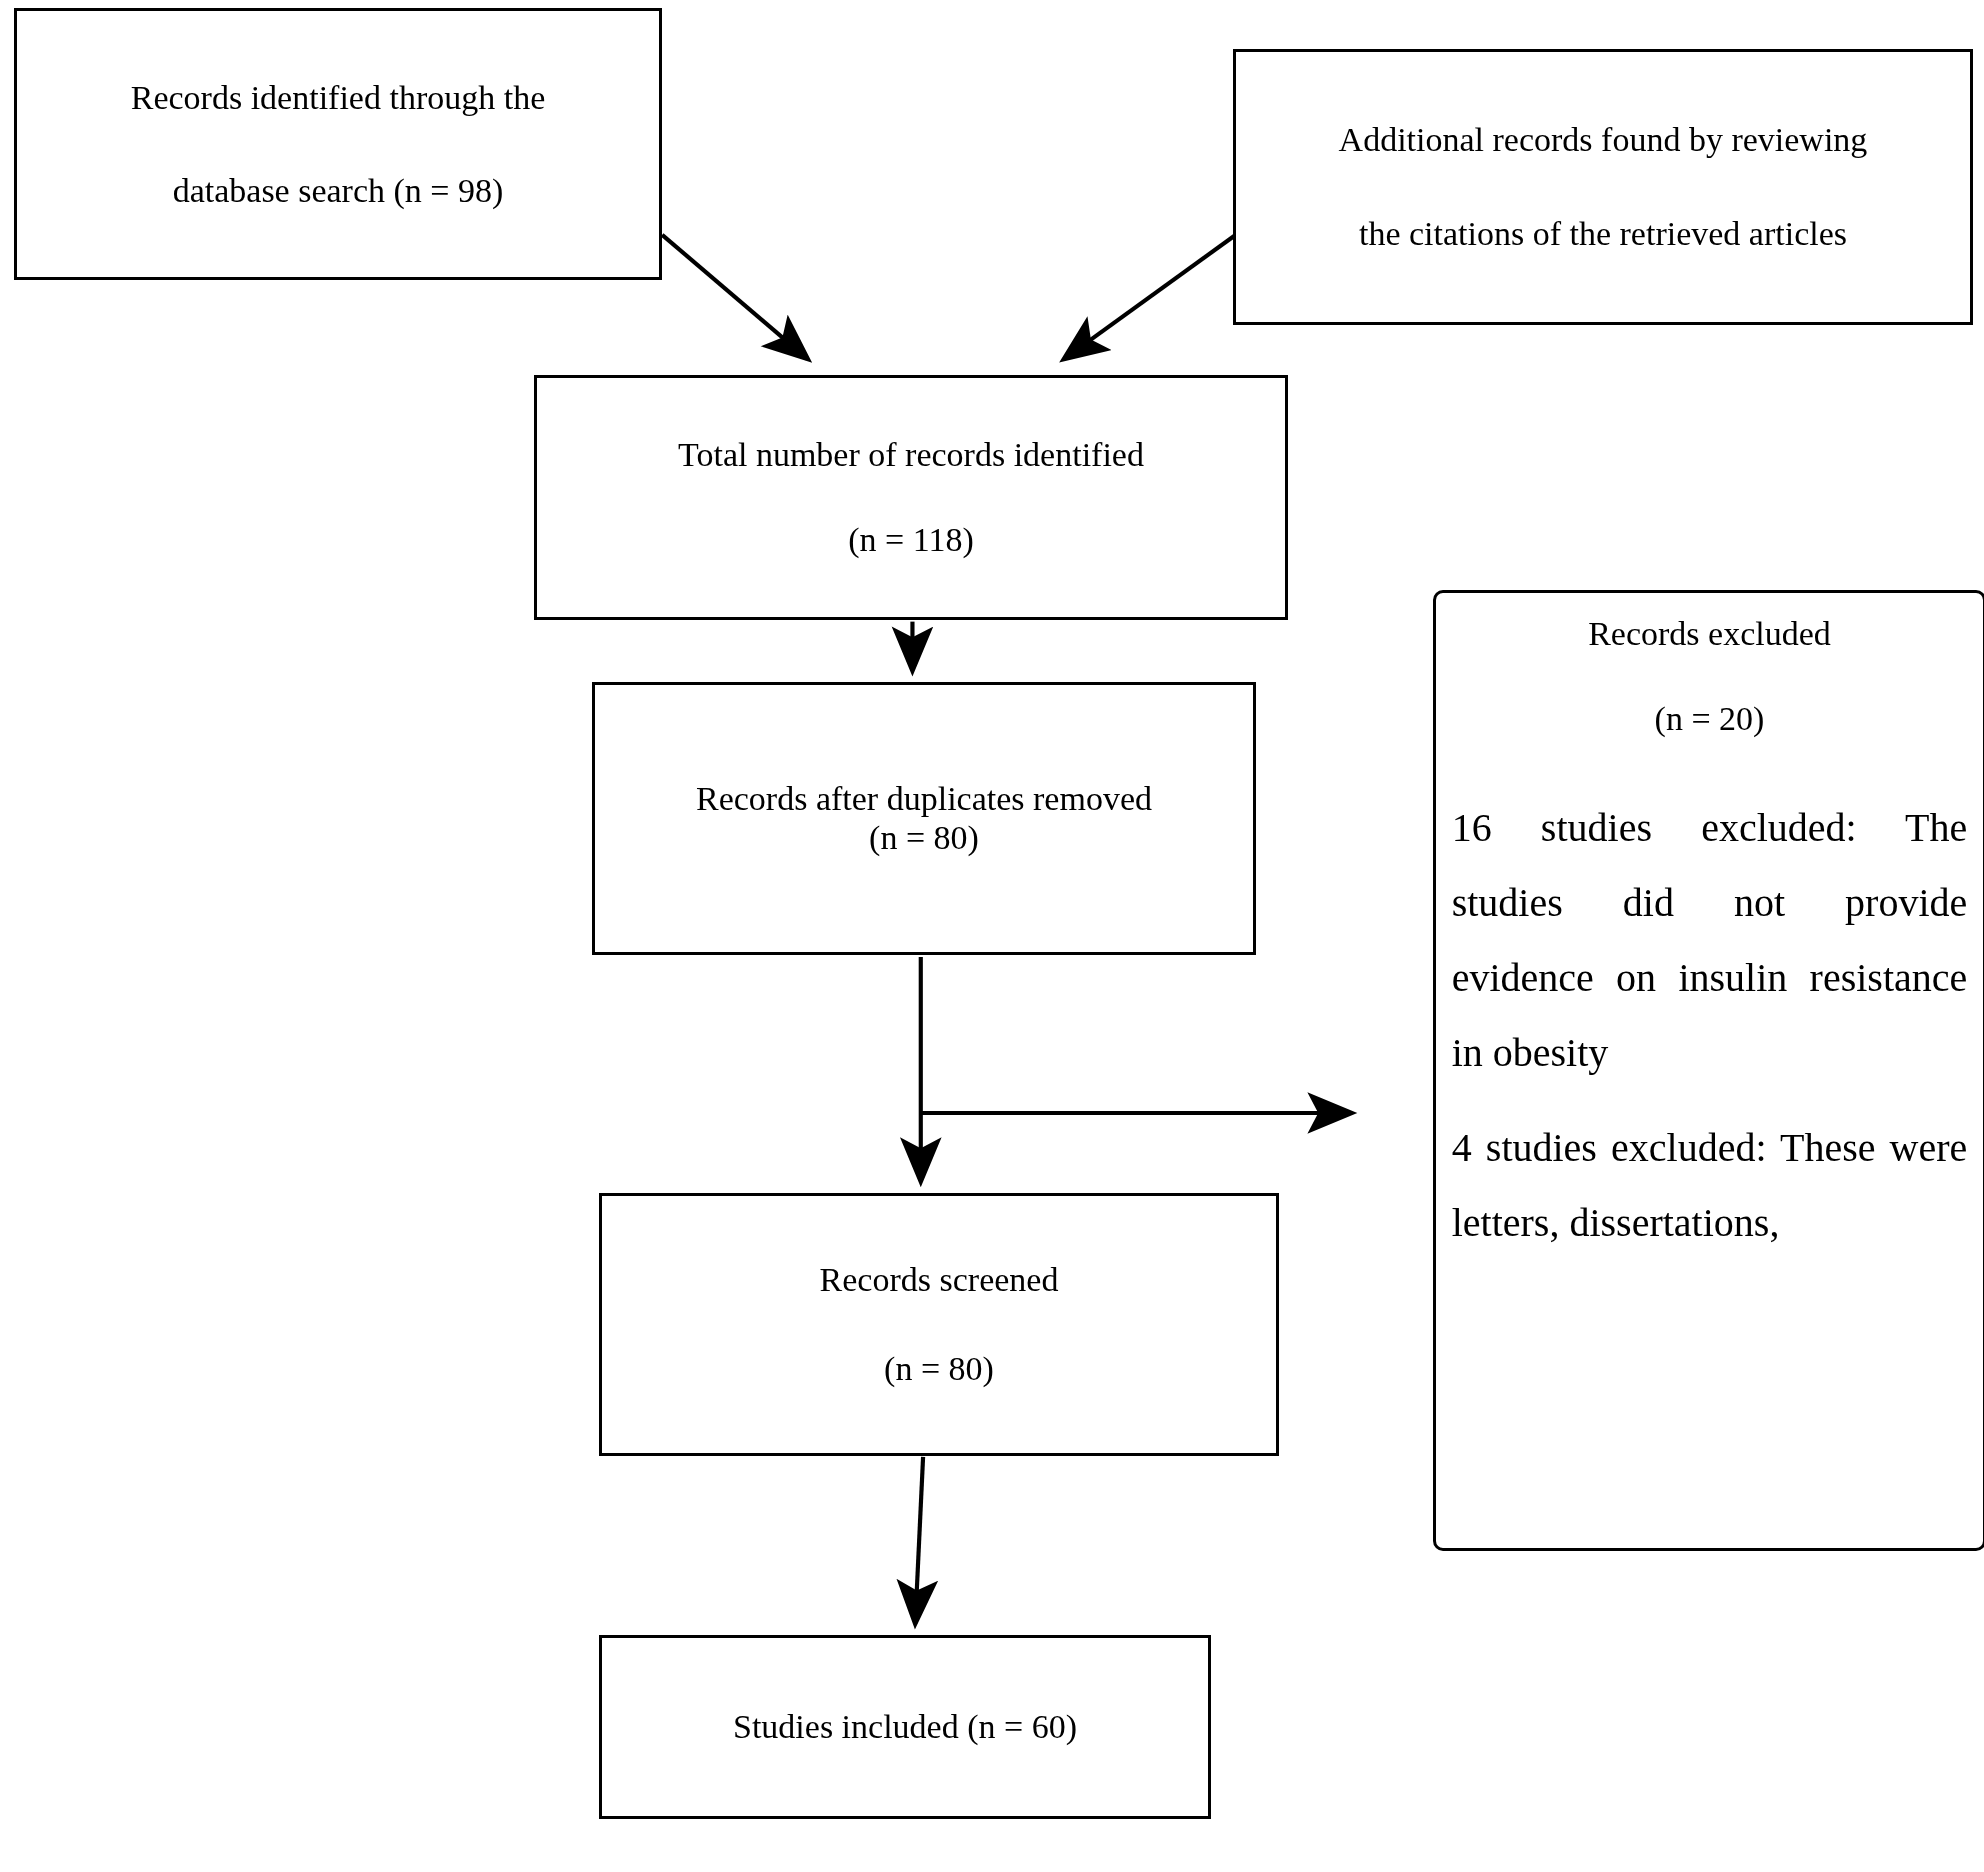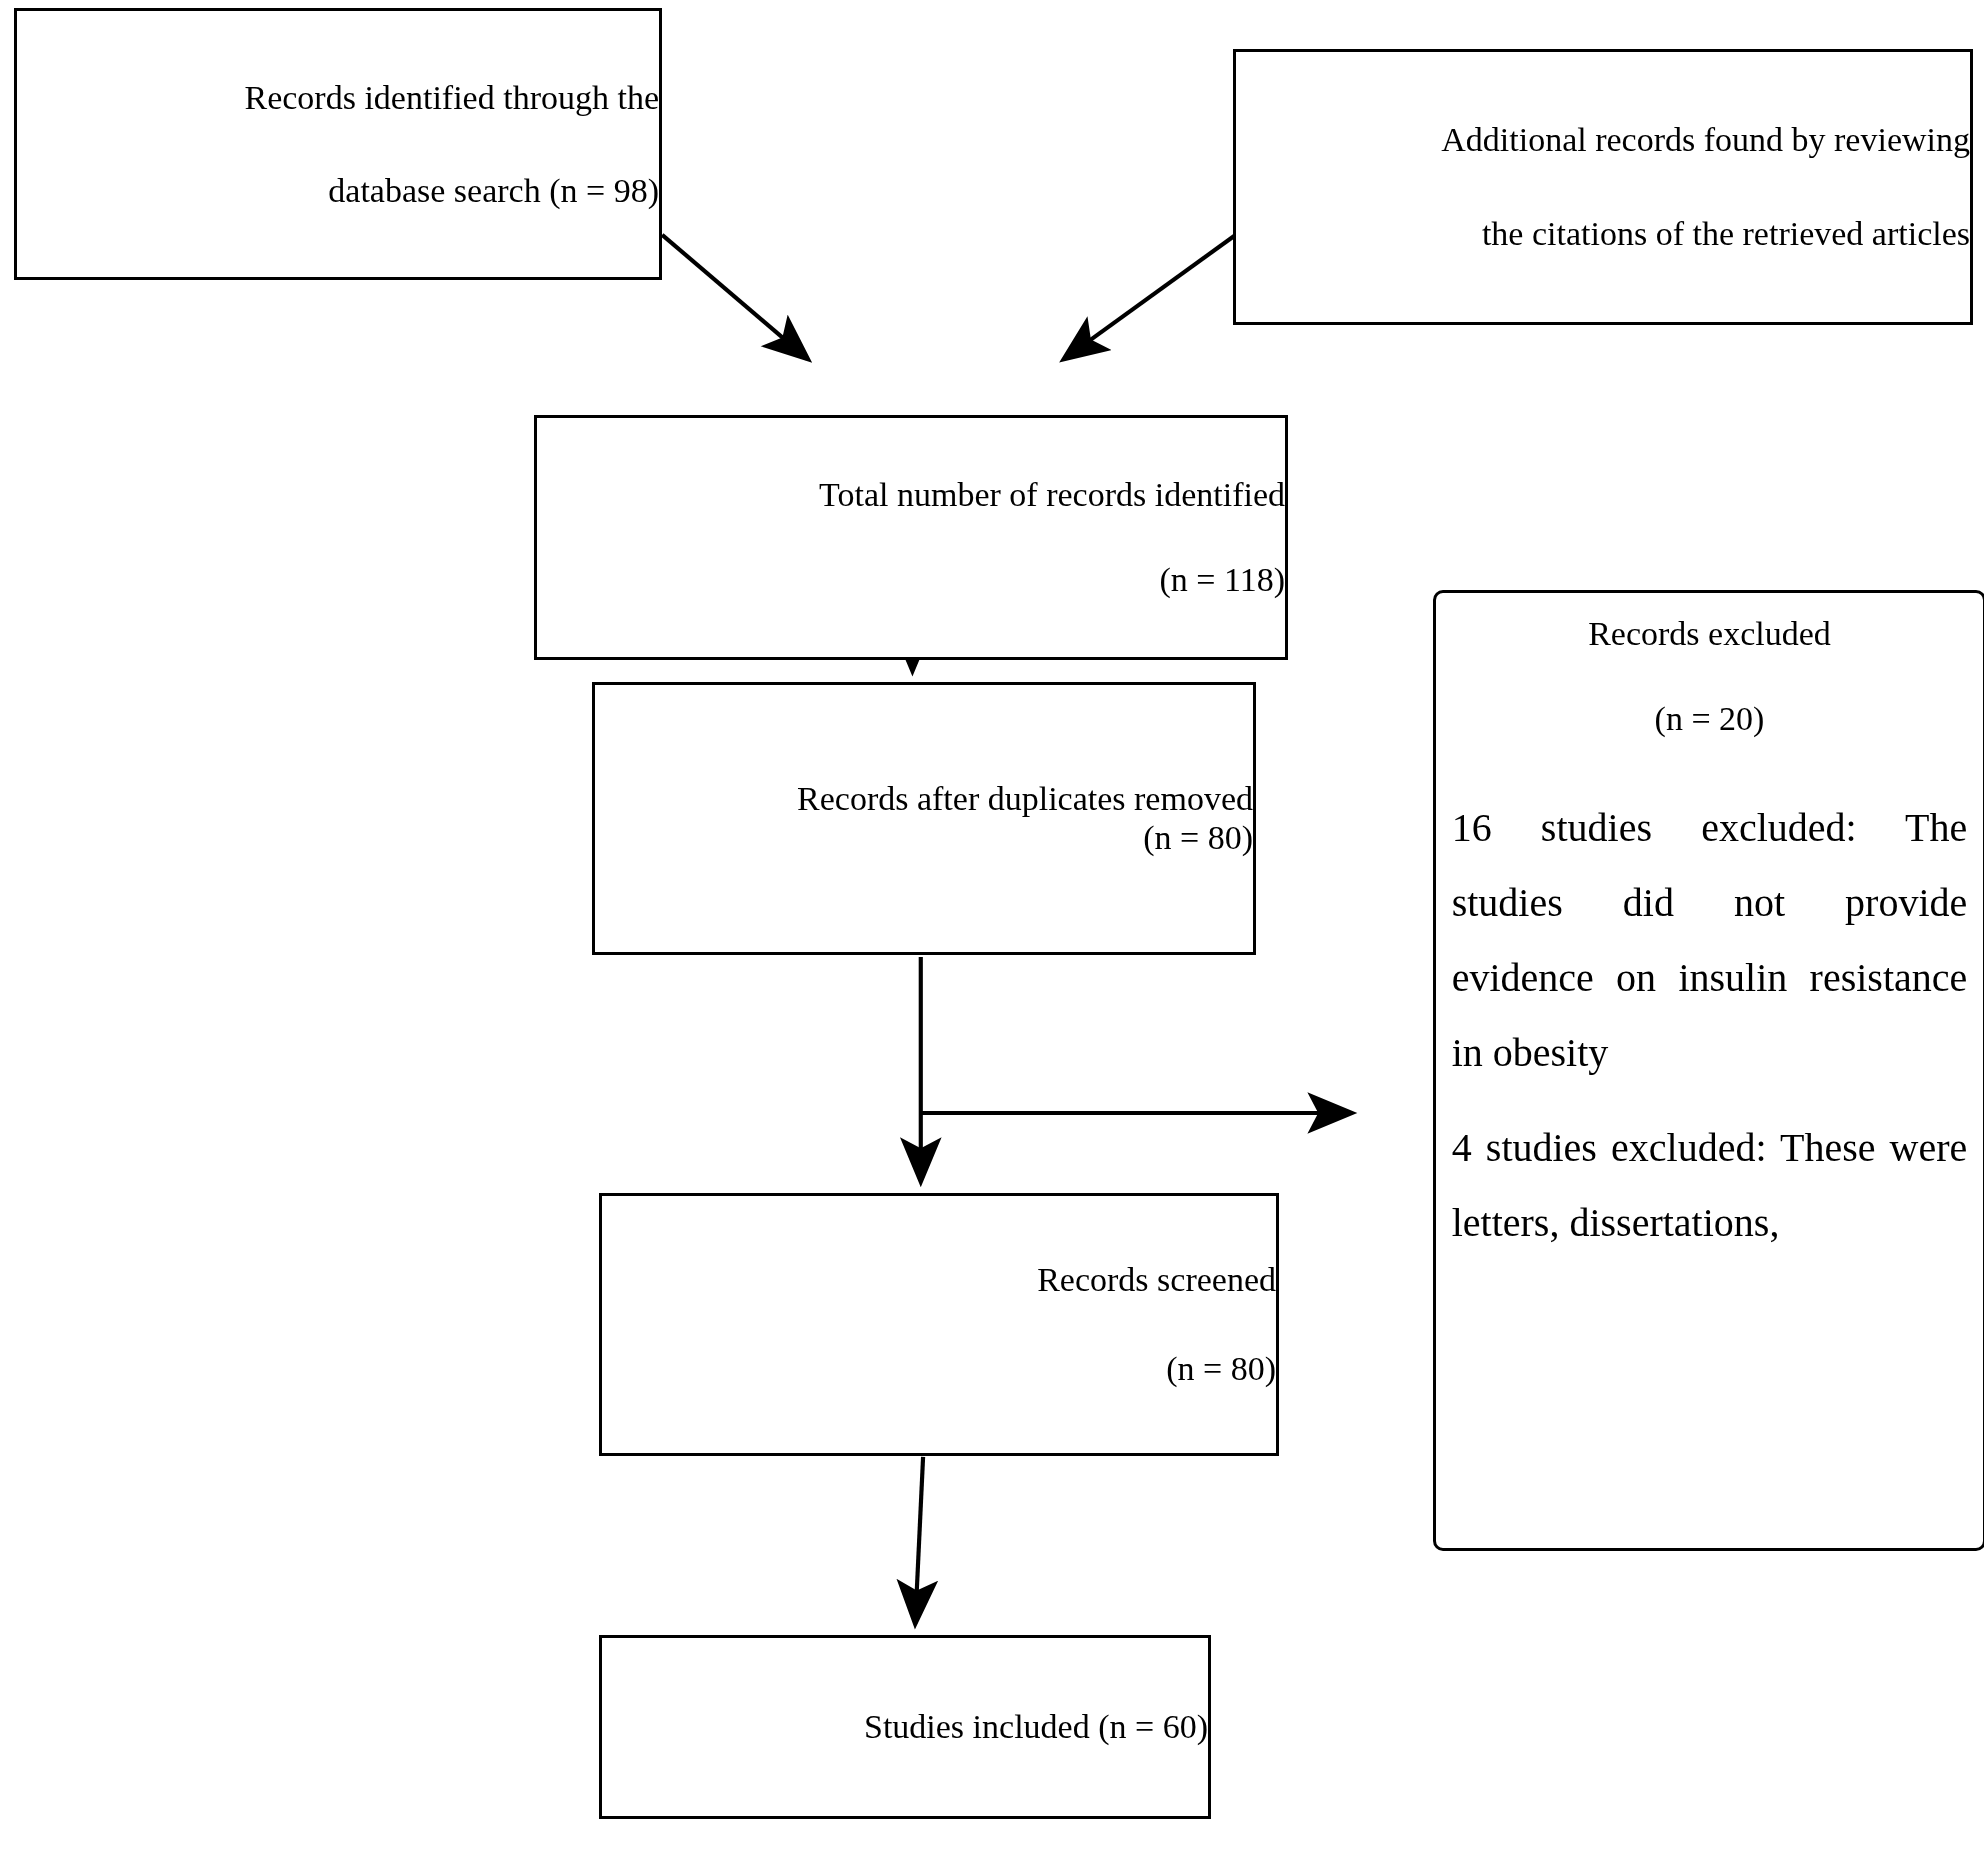--- a/index.html
+++ b/index.html
@@ -28,21 +28,21 @@
     height: 1873px;
   }
   .node-box {
     position: absolute;
     box-sizing: border-box;
     border: 3.2px solid #000000;
     background: #ffffff;
     display: flex;
     flex-direction: column;
     justify-content: center;
-    align-items: flex-end;
+    align-items: center;
   }
   .node-box.justified {
     justify-content: flex-start;
     align-items: stretch;
   }
   .node-line {
     font-size: 34px;
     line-height: 1.12;
     text-align: center;
     white-space: nowrap;
@@ -56,21 +56,21 @@
   #box-db-search .node-line:first-child { margin-bottom: 55px; }
 
   
   #box-additional {
     left: 1233px; top: 49px; width: 740px; height: 276px;
   }
   #box-additional .node-line:first-child { margin-bottom: 56px; }
 
   
   #box-total {
-    left: 534px; top: 375px; width: 754px; height: 245px; margin-top: 40px;
+    left: 534px; top: 375px; width: 754px; height: 245px;
   }
   #box-total .node-line:first-child { margin-bottom: 46px; }
 
   
   #box-dupes {
     left: 592px; top: 682px; width: 664px; height: 273px;
   }
   #box-dupes .node-line:first-child { }
 
   

